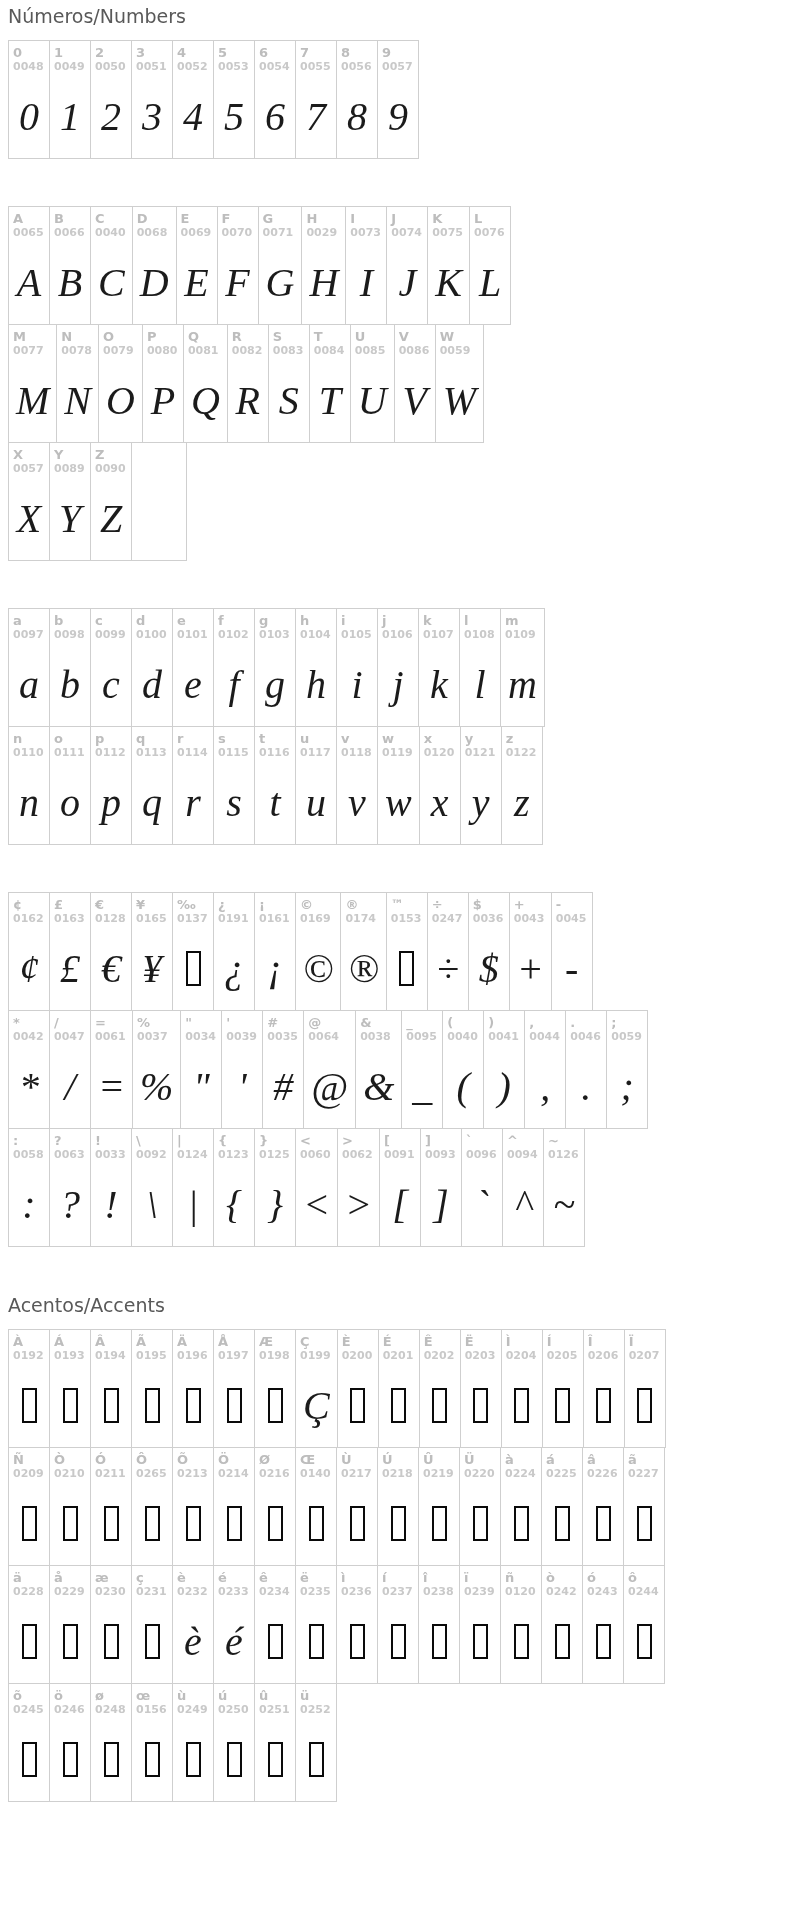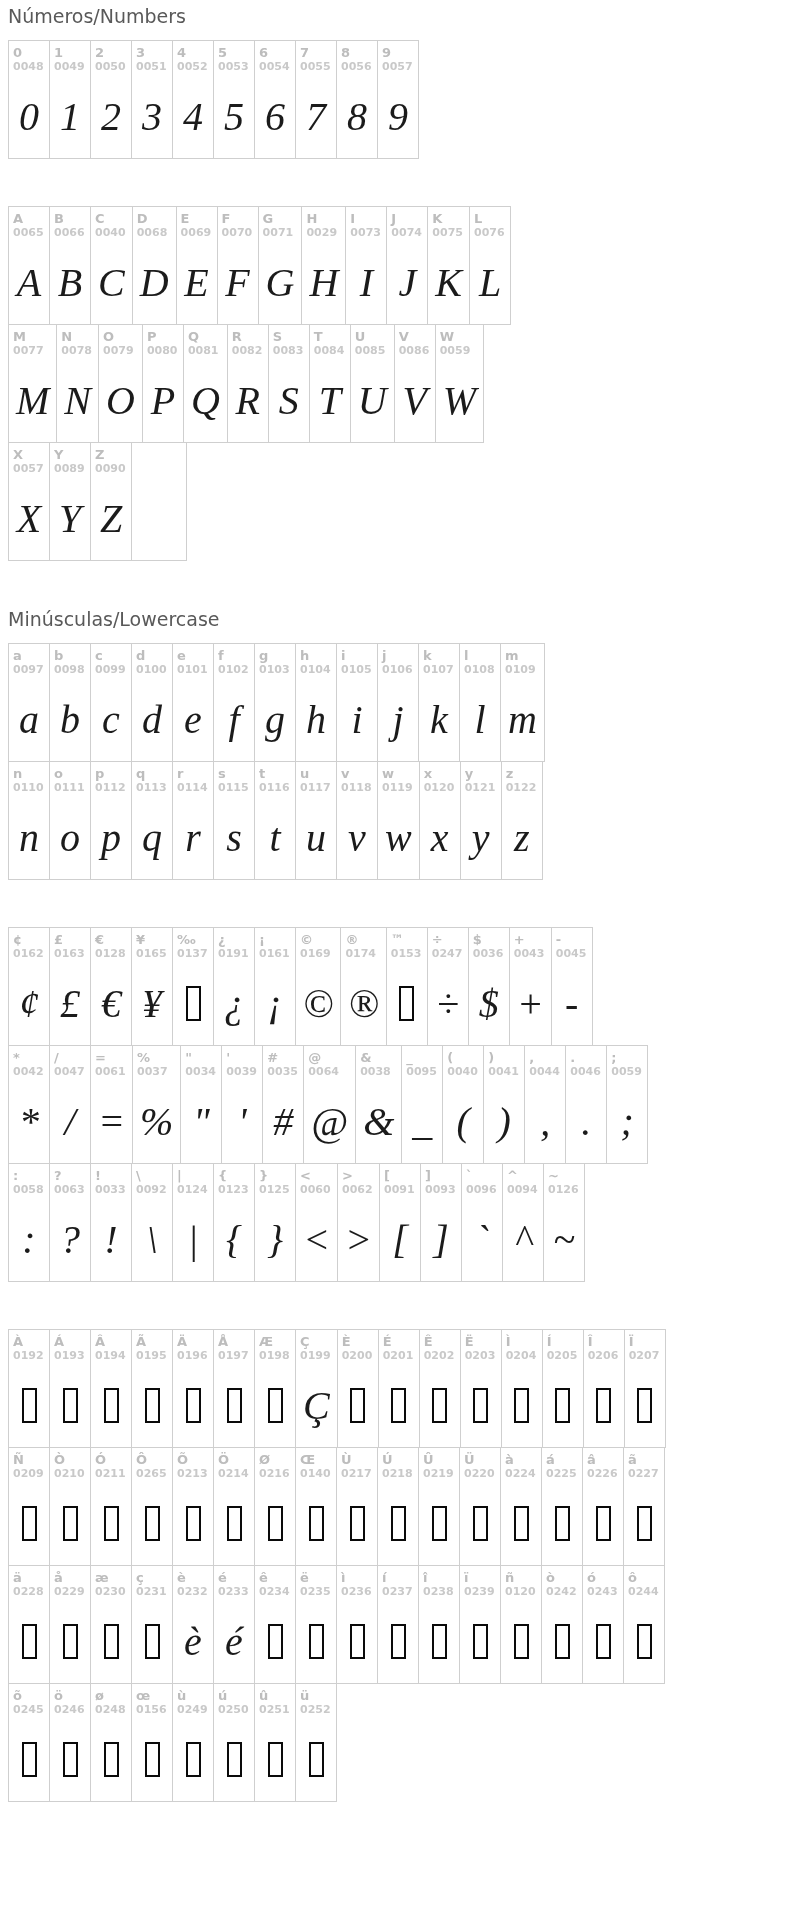--- a/index.html
+++ b/index.html
@@ -327,21 +327,20 @@
             <div class="head">
               <div class="ch">Z</div>
               <div class="code">0090</div>
             </div>
             <div class="glyph">Z</div>
           </div>
           <div class="cell empty"></div>
         </div>
       </div>
       <div class="section">
-        <h2 class="sec-title">Minúsculas/Lowercase</h2>
         <div class="trow">
           <div class="cell">
             <div class="head">
               <div class="ch">a</div>
               <div class="code">0097</div>
             </div>
             <div class="glyph">a</div>
           </div>
           <div class="cell">
             <div class="head">
@@ -825,20 +824,21 @@
           <div class="cell">
             <div class="head">
               <div class="ch">~</div>
               <div class="code">0126</div>
             </div>
             <div class="glyph">~</div>
           </div>
         </div>
       </div>
       <div class="section">
+        <h2 class="sec-title">Acentos/Accents</h2>
         <div class="trow">
           <div class="cell">
             <div class="head">
               <div class="ch">À</div>
               <div class="code">0192</div>
             </div>
             <div class="glyph"><span class="box"></span></div>
           </div>
           <div class="cell">
             <div class="head">

